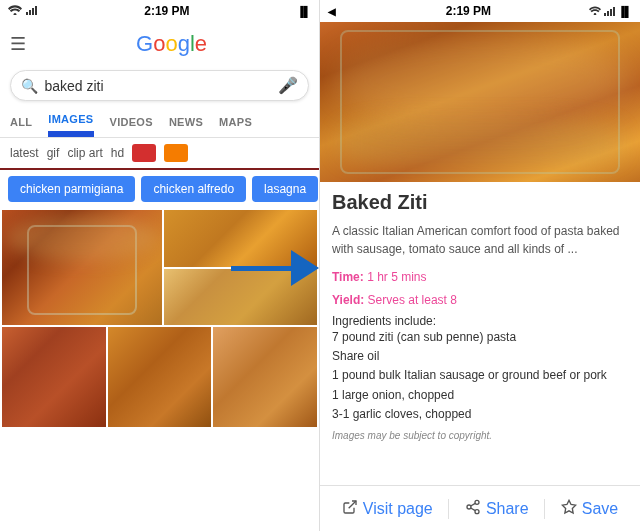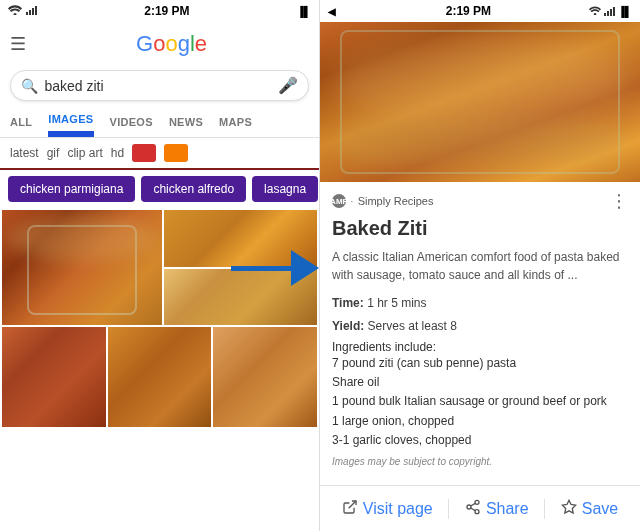--- a/index.html
+++ b/index.html
@@ -115,21 +115,21 @@
     }
 
     
     .suggestion-chips {
       display: flex;
       gap: 6px;
       padding: 6px 8px;
       overflow: hidden;
     }
     .chip {
-      background: #4c1d95;
+      background: #3b82f6;
       color: #fff;
       padding: 6px 12px;
       border-radius: 4px;
       font-size: 12px;
       white-space: nowrap;
       cursor: pointer;
     }
 
     
     .image-grid {
@@ -298,21 +298,21 @@
       line-height: 1.2;
     }
     .recipe-desc {
       font-size: 12px;
       color: #555;
       line-height: 1.5;
       margin-bottom: 10px;
     }
     .recipe-detail {
       font-size: 12px;
-      color: #404040;
+      color: #ec4899;
       margin-bottom: 5px;
       line-height: 1.5;
     }
     .recipe-detail strong { font-weight: bold; }
     .recipe-ingredients-title {
       font-size: 12px;
       color: #333;
       font-weight: normal;
     }
     .recipe-ingredient {
@@ -495,28 +495,20 @@
       <span style="font-size:10px;">▐▌</span>
     </div>
   </div>
 
   <div class="recipe-image">
     <div class="glass-dish" style="top:8px;left:20px;right:20px;bottom:8px;border-color:rgba(180,210,180,0.35);"></div>
   </div>
 
   <div class="recipe-content">
 
-    <div class="recipe-meta">
-      <div class="recipe-source">
-        <span class="amp-icon">AMP</span>
-        <span style="color:#888;font-size:11px;">·</span>
-        <span>Simply Recipes</span>
-      </div>
-      <span class="more-icon">⋮</span>
-    </div>
 
     <div class="recipe-title">Baked Ziti</div>
 
     <div class="recipe-desc">A classic Italian American comfort food of pasta baked with sausage, tomato sauce and all kinds of ...</div>
 
     <div class="recipe-detail">
       <strong>Time:</strong>
       <span>1 hr 5 mins</span>
     </div>
 

